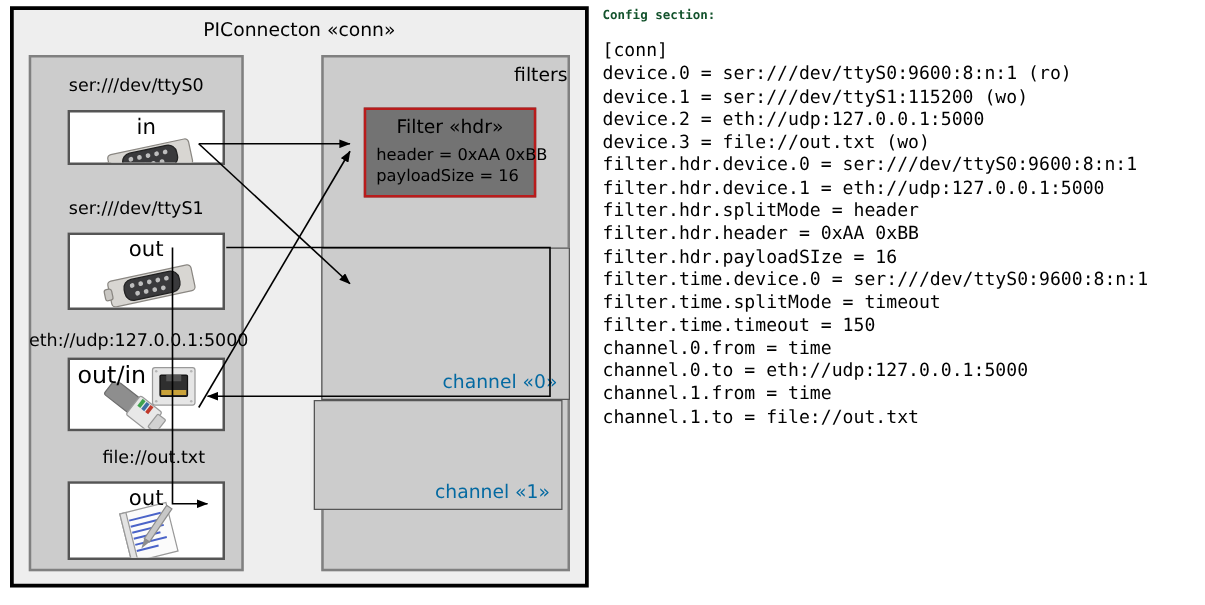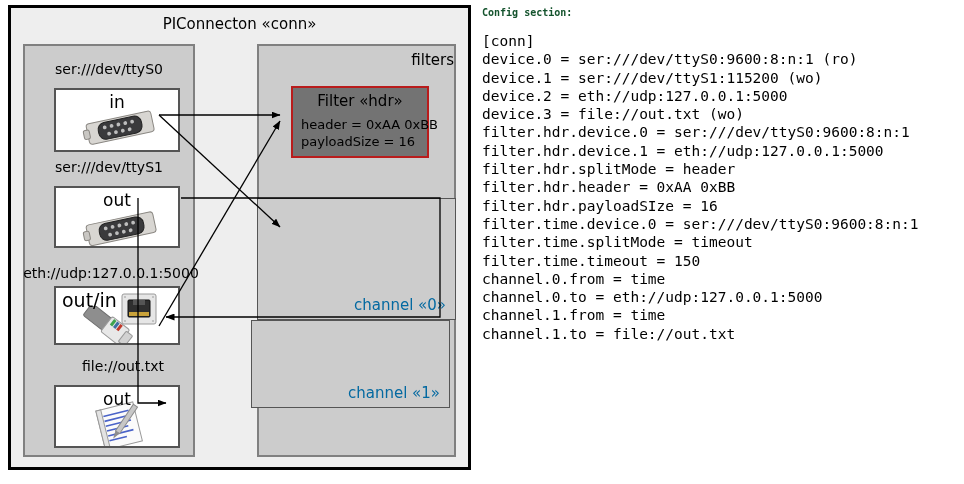--- a/index.html
+++ b/index.html
@@ -167,21 +167,21 @@
 </head>
 <body>
 
 <div id="diagram-root">
 
   <div id="diagram-title">PIConnecton «conn»</div>
 
   <div class="panel" id="devices-panel">
 
     <div class="node-label" style="left:0;top:15px;width:100%;">ser:///dev/ttyS0</div>
-    <div class="devbox" style="left:29px;top:42px;width:126px;height:64px;">
+    <div class="devbox" style="left:29px;top:42px;width:126px;height:44px;">
       <span class="dir">in</span>
       <svg class="icon-art" style="left:26px;top:16px;" width="78" height="42" viewBox="0 0 78 42">
         <g transform="rotate(-12 39 21)">
           <rect x="5" y="11" width="66" height="21" rx="3" fill="#d8d6d2" stroke="#8a8782" stroke-width="1"></rect>
           <rect x="16" y="13" width="44" height="17" rx="7" fill="#3a3a3c" stroke="#222" stroke-width="1"></rect>
           <g fill="#bdbdbd">
             <circle cx="23" cy="18" r="1.9"></circle>
               <circle cx="30" cy="18" r="1.9"></circle>
             <circle cx="37" cy="18" r="1.9"></circle>
               <circle cx="44" cy="18" r="1.9"></circle>

